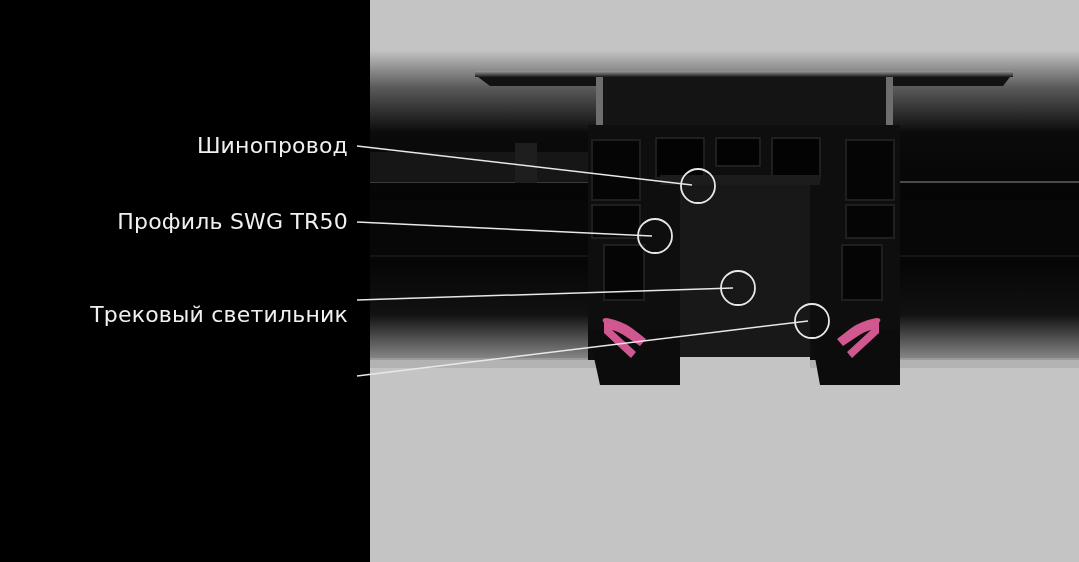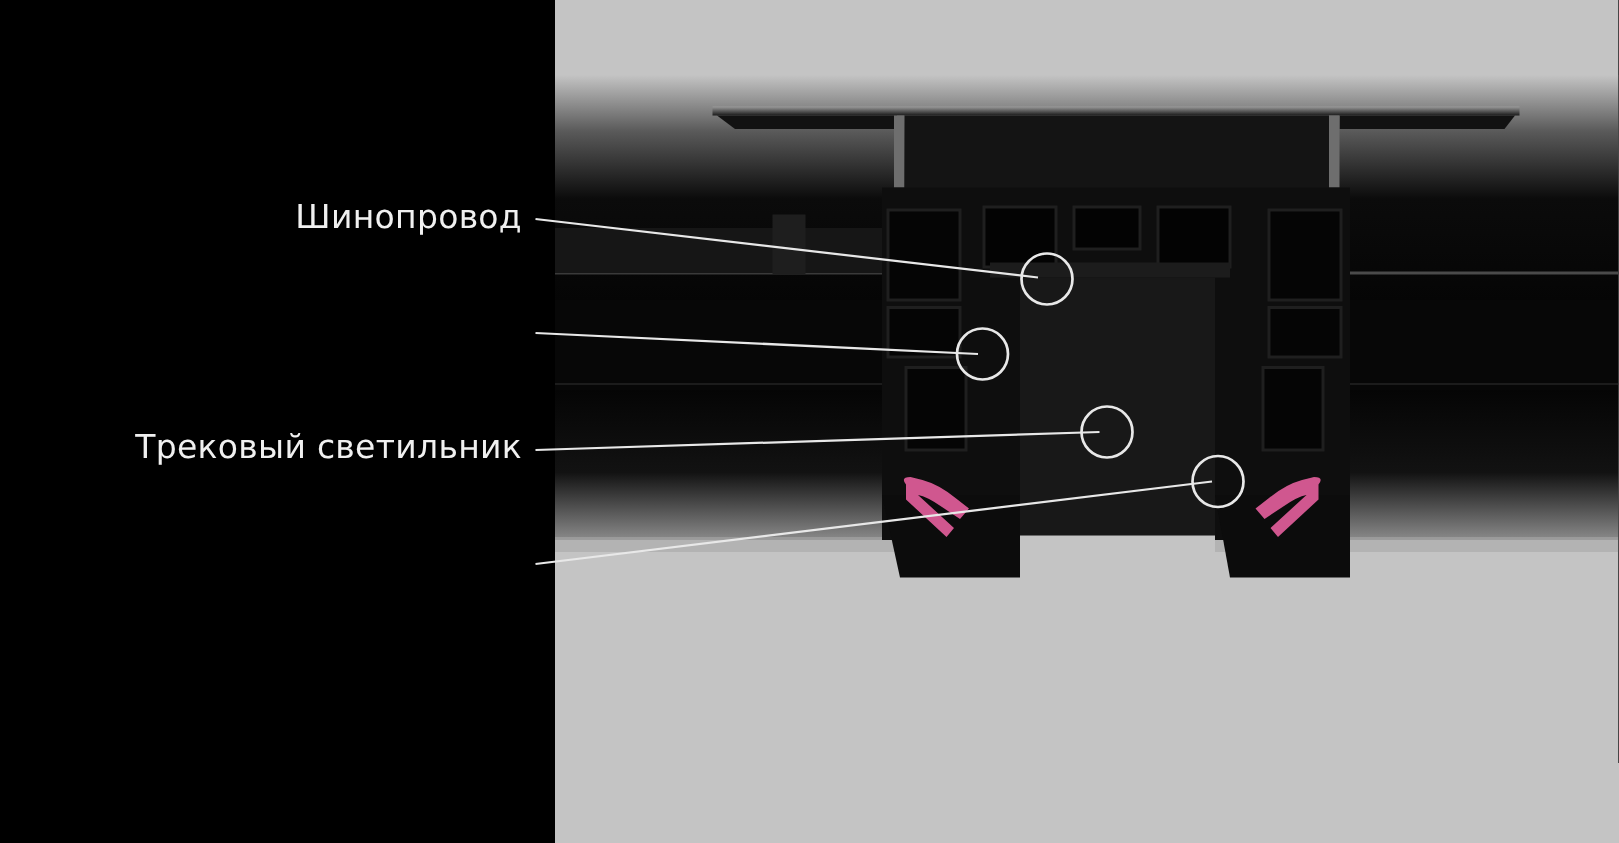--- a/index.html
+++ b/index.html
@@ -98,14 +98,15 @@
       <line x1="357" y1="300" x2="733" y2="288" stroke="#e8e8e8" stroke-width="1.5"></line>
       <circle cx="738" cy="288" r="17" fill="none" stroke="#e8e8e8" stroke-width="1.8"></circle>
     </g>
     <g>
       <line x1="357" y1="376" x2="808" y2="321" stroke="#e8e8e8" stroke-width="1.5"></line>
       <circle cx="812" cy="321" r="17" fill="none" stroke="#e8e8e8" stroke-width="1.8"></circle>
     </g>
   </svg>
 
   <div class="label" style="top:133px">Шинопровод</div>
-  <div class="label" style="top:286px">Трековый светильник</div>
+  <div class="label" style="top:209px">Профиль SWG TR50</div>
+  <div class="label" style="top:302px">Трековый светильник</div>
 </div>
 
 </body></html>

